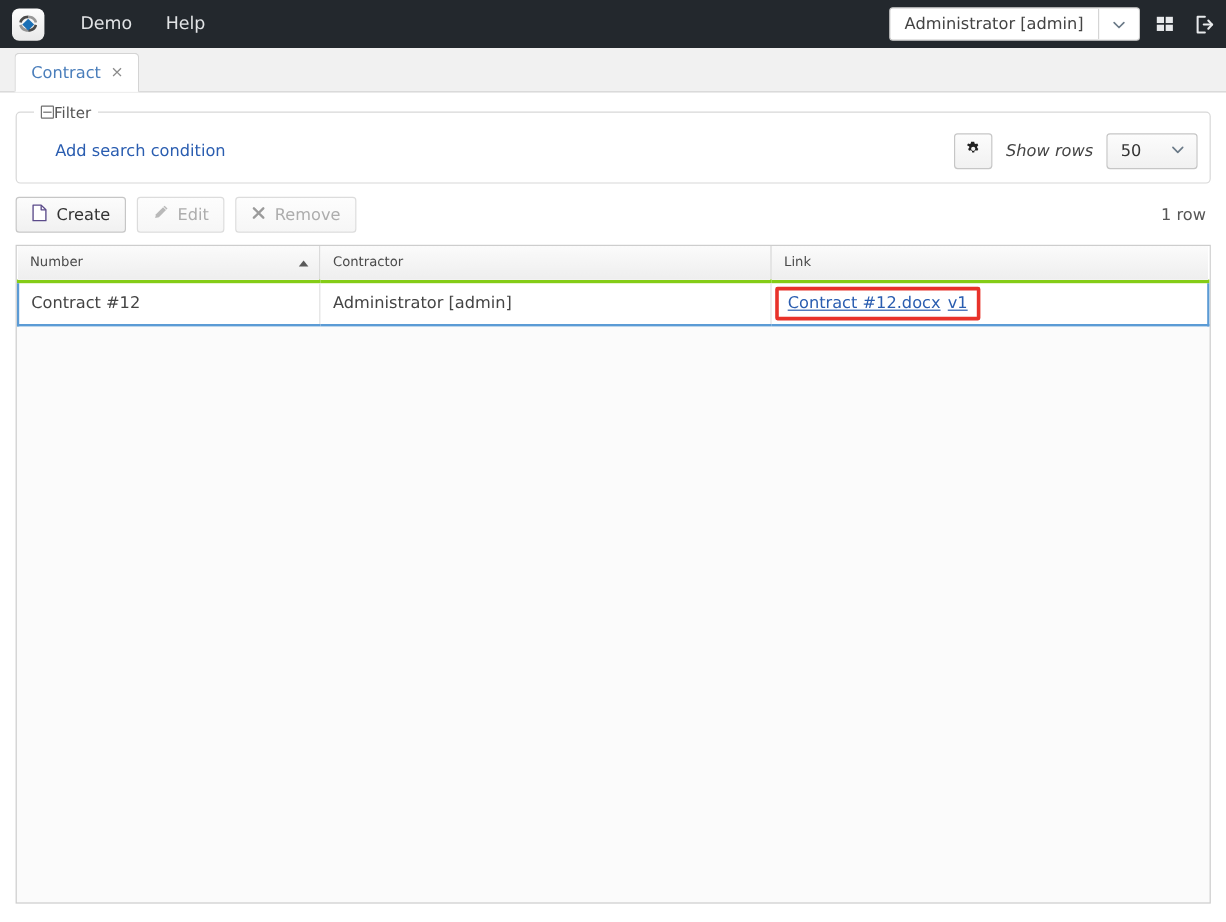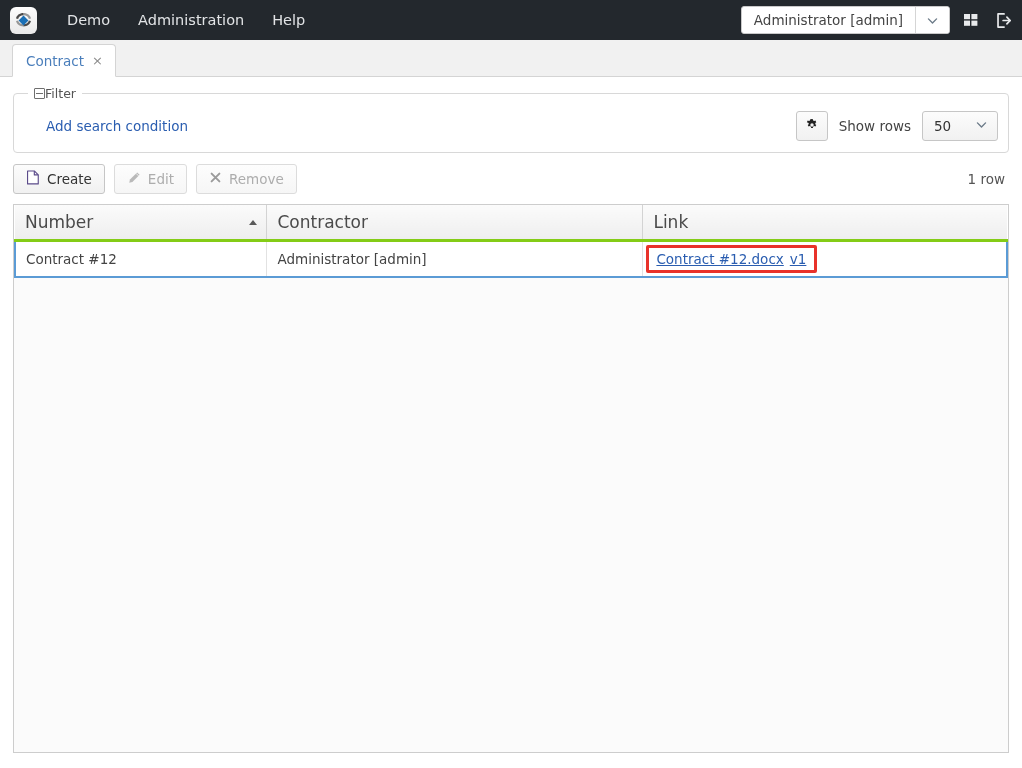--- a/index.html
+++ b/index.html
@@ -195,20 +195,21 @@
   .filter-right {
     margin-left: auto;
     display: flex;
     align-items: center;
     gap: 11px;
   }
   .showrows-label {
     font-size: 13.5px;
     color: #444;
     white-space: nowrap;
+    font-style: italic;
   }
   .select-box {
     display: flex;
     align-items: center;
     justify-content: space-between;
     width: 76px;
     height: 30px;
     padding: 0 9px 0 11px;
     font-size: 13.5px;
     color: #333;
@@ -245,21 +246,21 @@
     width: 100%;
     border-collapse: collapse;
     table-layout: fixed;
     background: #ffffff;
   }
   table.grid th {
     background: linear-gradient(#fbfbfb, #eeeeee);
     border-right: 1px solid #d3d3d3;
     border-bottom: 1px solid #c9c9c9;
     font-weight: normal;
-    font-size: 17px;
+    font-size: 11px;
     color: #4a4a4a;
     text-align: left;
     padding: 7px 9px 7px 10px;
     height: 29px;
     position: relative;
     cursor: pointer;
     user-select: none;
   }
   table.grid th:last-child { border-right: none; }
   .sort-asc {
@@ -315,21 +316,20 @@
       <path d="M12 2.5 C7 2.5 3.2 5.6 2.6 9.4 l2.6 .7 C5.8 7.4 8.4 5.3 12 5.3 z" fill="#4a4a4a"></path>
       <path d="M21.4 12.6 c-.6 3.8 -4.4 6.9 -9.4 6.9 v-2.8 c3.6 0 6.2 -2.1 6.8 -4.8 z" fill="#4a4a4a"></path>
       <path d="M2.6 12.6 c.6 3.8 4.4 6.9 9.4 6.9 v-2.8 c-3.6 0 -6.2 -2.1 -6.8 -4.8 z" fill="#4a4a4a" opacity="0.55"></path>
       <path d="M21.4 9.4 C20.8 5.6 17 2.5 12 2.5 v2.8 c3.6 0 6.2 2.1 6.8 4.8 z" fill="#4a4a4a" opacity="0.55"></path>
       <rect x="7.6" y="7.6" width="8.8" height="8.8" fill="#1a6fb5" transform="rotate(45 12 12)"></rect>
     </svg>
   </div>
 
   <div class="navlinks">
     <a class="navlink">Demo</a>
-    <a class="navlink">Administration</a>
     <a class="navlink">Help</a>
   </div>
 
   <div class="nav-right">
     <div class="user-select">
       <span class="label">Administrator [admin]</span>
       <span class="caret">
         <svg width="13" height="13" viewBox="0 0 16 16" aria-hidden="true">
           <path d="M3 6 L8 11 L13 6" fill="none" stroke="#6b7a88" stroke-width="1.7" stroke-linecap="round" stroke-linejoin="round"></path>
         </svg>

